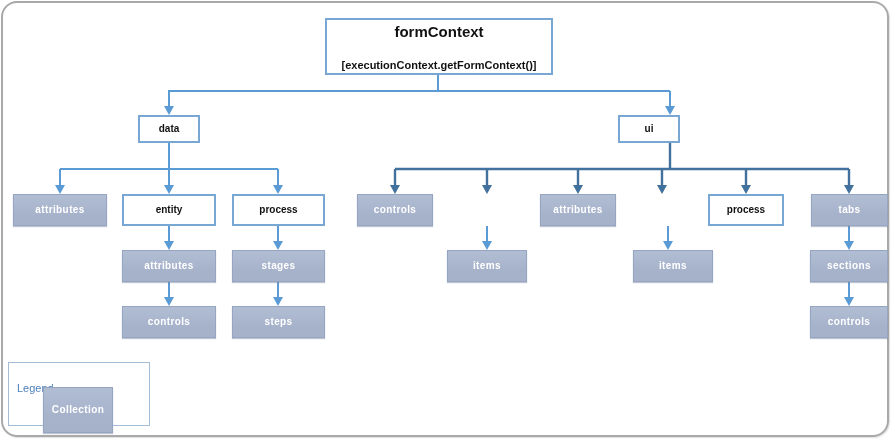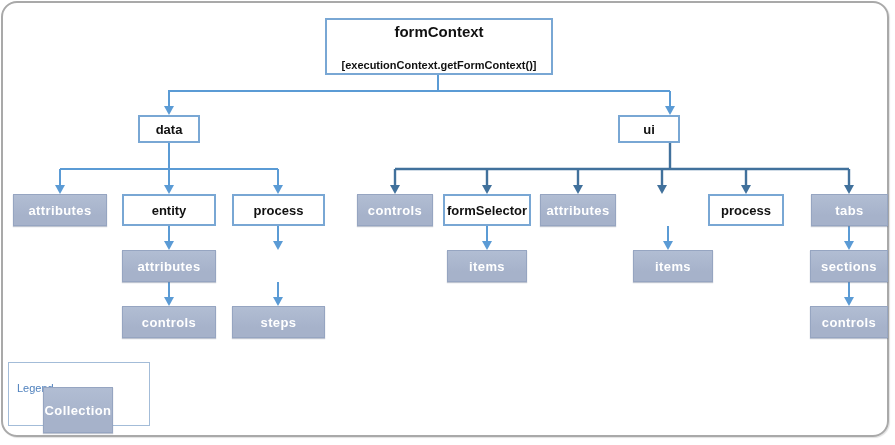--- a/index.html
+++ b/index.html
@@ -24,21 +24,21 @@
     border:2px solid var(--frame-border);border-radius:16px;box-sizing:border-box;
     box-shadow:1px 1px 1px rgba(0,0,0,0.12);
   }
   .connectors{position:absolute;left:0;top:0;width:895px;height:445px;}
   .c-light{stroke:var(--light-connector);stroke-width:2;fill:none;}
   .c-dark{stroke:var(--dark-connector);stroke-width:2.4;fill:none;}
   .a-light{fill:var(--light-connector);stroke:none;}
   .a-dark{fill:var(--dark-connector);stroke:none;}
   .node{
     position:absolute;box-sizing:border-box;display:flex;align-items:center;justify-content:center;
-    font-size:13px;font-weight:bold;line-height:1;
+    font-size:10px;font-weight:bold;line-height:1;
   }
   .obj{
     background:#ffffff;border:2px solid var(--box-border);color:var(--text-dark);
   }
   .collection{
     background:linear-gradient(180deg,var(--collection-fill-light) 0%,var(--collection-fill) 70%);
     border:1px solid var(--collection-border);color:var(--text-light);letter-spacing:0.4px;
     box-shadow:0 1px 1px rgba(110,125,150,0.45);
   }
   .root-node{
@@ -127,24 +127,24 @@
   </div>
 
   <div class="node obj" style="left:138px;top:115px;width:62px;height:28px">data</div>
   <div class="node obj" style="left:618px;top:115px;width:62px;height:28px">ui</div>
 
   <div class="node collection" style="left:13px;top:194px;width:94px;height:32px">attributes</div>
   <div class="node obj" style="left:122px;top:194px;width:94px;height:32px">entity</div>
   <div class="node obj" style="left:232px;top:194px;width:93px;height:32px">process</div>
   <div class="node collection" style="left:122px;top:250px;width:94px;height:32px">attributes</div>
   <div class="node collection" style="left:122px;top:306px;width:94px;height:32px">controls</div>
+  <div class="node collection" style="left:232px;top:250px;width:93px;height:32px">stages</div>
   <div class="node collection" style="left:232px;top:306px;width:93px;height:32px">steps</div>
 
   <div class="node collection" style="left:357px;top:194px;width:76px;height:32px">controls</div>
-  <div class="node obj" style="left:443px;top:194px;width:88px;height:32px">formSelector</div>
   <div class="node collection" style="left:540px;top:194px;width:76px;height:32px">attributes</div>
   <div class="node obj" style="left:708px;top:194px;width:76px;height:32px">process</div>
   <div class="node collection" style="left:811px;top:194px;width:77px;height:32px">tabs</div>
   <div class="node collection" style="left:447px;top:250px;width:80px;height:32px">items</div>
   <div class="node collection" style="left:633px;top:250px;width:80px;height:32px">items</div>
   <div class="node collection" style="left:810px;top:250px;width:78px;height:32px">sections</div>
   <div class="node collection" style="left:810px;top:306px;width:78px;height:32px">controls</div>
 
   <div class="legend-box">
     <div class="legend-title">Legend</div>

